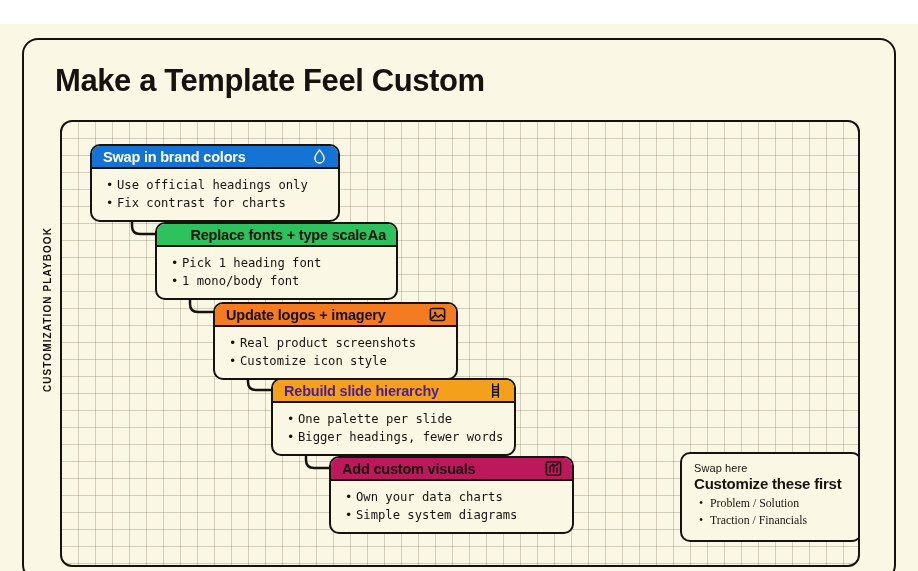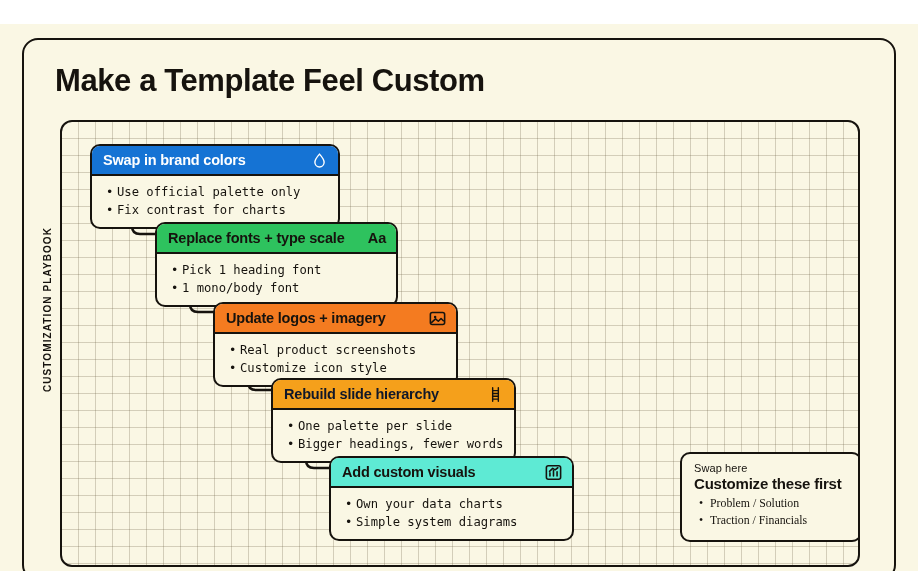--- a/index.html
+++ b/index.html
@@ -91,21 +91,21 @@
   
   .card {
     position: absolute;
     border: 2.5px solid #16130E;
     border-radius: 10px;
     background: #FAF7E4;
     box-sizing: border-box;
     overflow: hidden;
   }
   .card-header {
-    height: 30px;
+    height: 23px;
     border-bottom: 2.5px solid #16130E;
     display: flex;
     align-items: center;
     justify-content: space-between;
     padding: 0 9px 0 11px;
     box-sizing: border-box;
   }
   .card-title {
     font-size: 14.5px;
     font-weight: 700;
@@ -196,27 +196,27 @@
     <div class="card" style="left:28px; top:22px; width:250px;">
       <div class="card-header" style="background:#1573D4;">
         <span class="card-title" style="color:#FFFFFF;">Swap in brand colors</span>
         <span class="card-icon">
           <svg width="17" height="17" viewBox="0 0 24 24" fill="none" stroke="#FFFFFF" stroke-width="2" stroke-linejoin="round">
             <path d="M12 3 C12 3 5.5 10.2 5.5 14.6 A6.5 6.5 0 0 0 18.5 14.6 C18.5 10.2 12 3 12 3 Z"></path>
           </svg>
         </span>
       </div>
       <div class="card-body">
-        <div class="bullet-line"><span class="dot">•</span><span>Use official palette only</span></div>
+        <div class="bullet-line"><span class="dot">•</span><span>Use official headings only</span></div>
         <div class="bullet-line"><span class="dot">•</span><span>Fix contrast for charts</span></div>
       </div>
     </div>
 
     <div class="card" style="left:93px; top:100px; width:243px;">
-      <div class="card-header" style="background:#2EC25E;">
+      <div class="card-header" style="background:#2EC25E;justify-content:flex-end;">
         <span class="card-title" style="color:#16130E;">Replace fonts + type scale</span>
         <span class="card-icon" style="font-size:14.5px; font-weight:700; color:#16130E; font-family:'Liberation Sans',sans-serif;">Aa</span>
       </div>
       <div class="card-body">
         <div class="bullet-line"><span class="dot">•</span><span>Pick 1 heading font</span></div>
         <div class="bullet-line"><span class="dot">•</span><span>1 mono/body font</span></div>
       </div>
     </div>
 
     <div class="card" style="left:151px; top:180px; width:245px;">
@@ -231,36 +231,36 @@
         </span>
       </div>
       <div class="card-body">
         <div class="bullet-line"><span class="dot">•</span><span>Real product screenshots</span></div>
         <div class="bullet-line"><span class="dot">•</span><span>Customize icon style</span></div>
       </div>
     </div>
 
     <div class="card" style="left:209px; top:256px; width:245px;">
       <div class="card-header" style="background:#F5A01B;">
-        <span class="card-title" style="color:#0f172a;">Rebuild slide hierarchy</span>
+        <span class="card-title" style="color:#4c1d95;">Rebuild slide hierarchy</span>
         <span class="card-icon">
           <svg width="17" height="19" viewBox="0 0 24 24" fill="none" stroke="#16130E" stroke-width="2" stroke-linecap="round">
             <path d="M8 2.5 V21.5 M16 2.5 V21.5"></path>
             <path d="M8 6.5 H16 M8 10.5 H16 M8 14.5 H16 M8 18.5 H16"></path>
           </svg>
         </span>
       </div>
       <div class="card-body">
         <div class="bullet-line"><span class="dot">•</span><span>One palette per slide</span></div>
         <div class="bullet-line"><span class="dot">•</span><span>Bigger headings, fewer words</span></div>
       </div>
     </div>
 
     <div class="card" style="left:267px; top:334px; width:245px;">
-      <div class="card-header" style="background:#5eead4;">
+      <div class="card-header" style="background:#be185d;">
         <span class="card-title" style="color:#16130E;">Add custom visuals</span>
         <span class="card-icon">
           <svg width="19" height="19" viewBox="0 0 24 24" fill="none" stroke="#16130E" stroke-width="2" stroke-linejoin="round" stroke-linecap="round">
             <rect x="3" y="3.5" width="18" height="17" rx="2.5"></rect>
             <path d="M7.5 16.5 V12.5 M12 16.5 V9.5 M16.5 16.5 V11"></path>
             <path d="M7 10.5 L11 6.8 L14 8.6 L17.5 6"></path>
           </svg>
         </span>
       </div>
       <div class="card-body">

